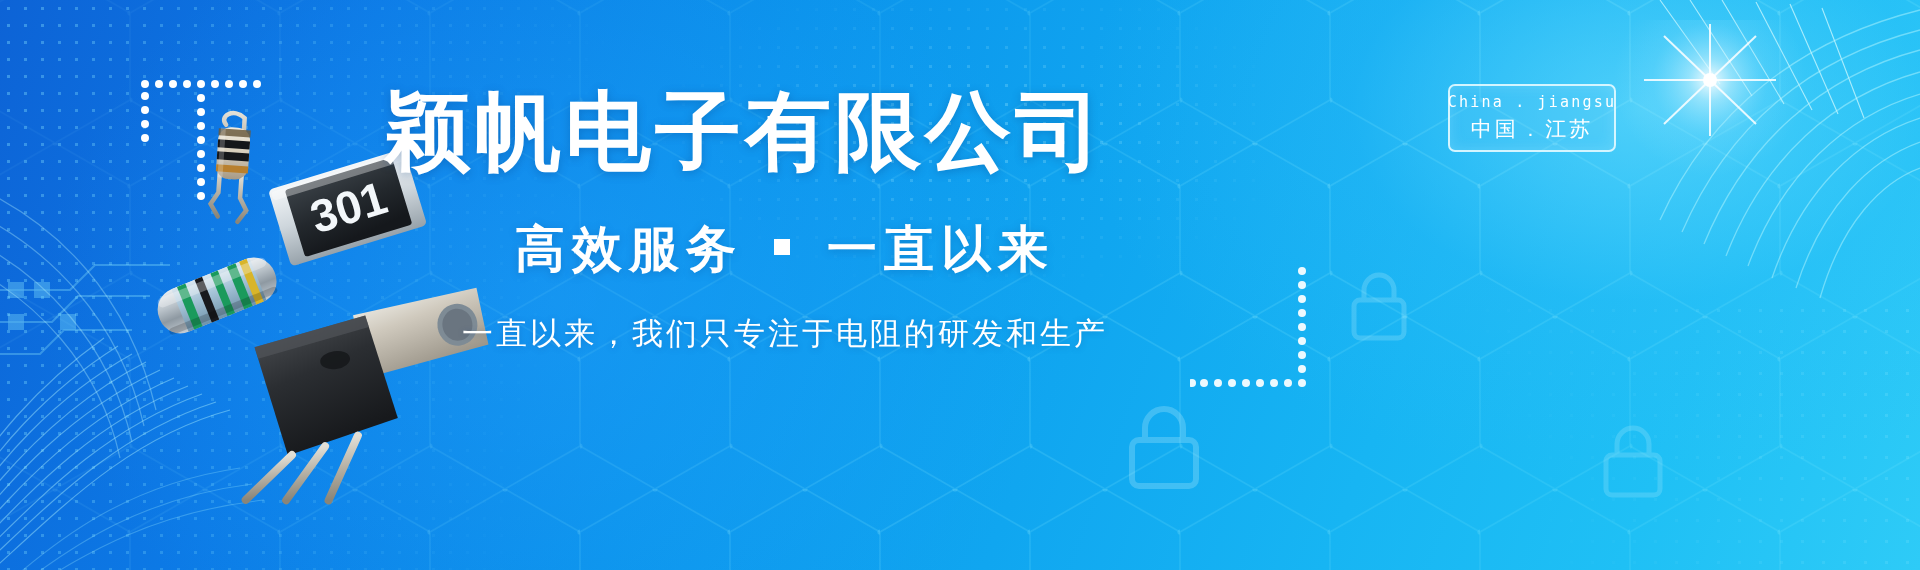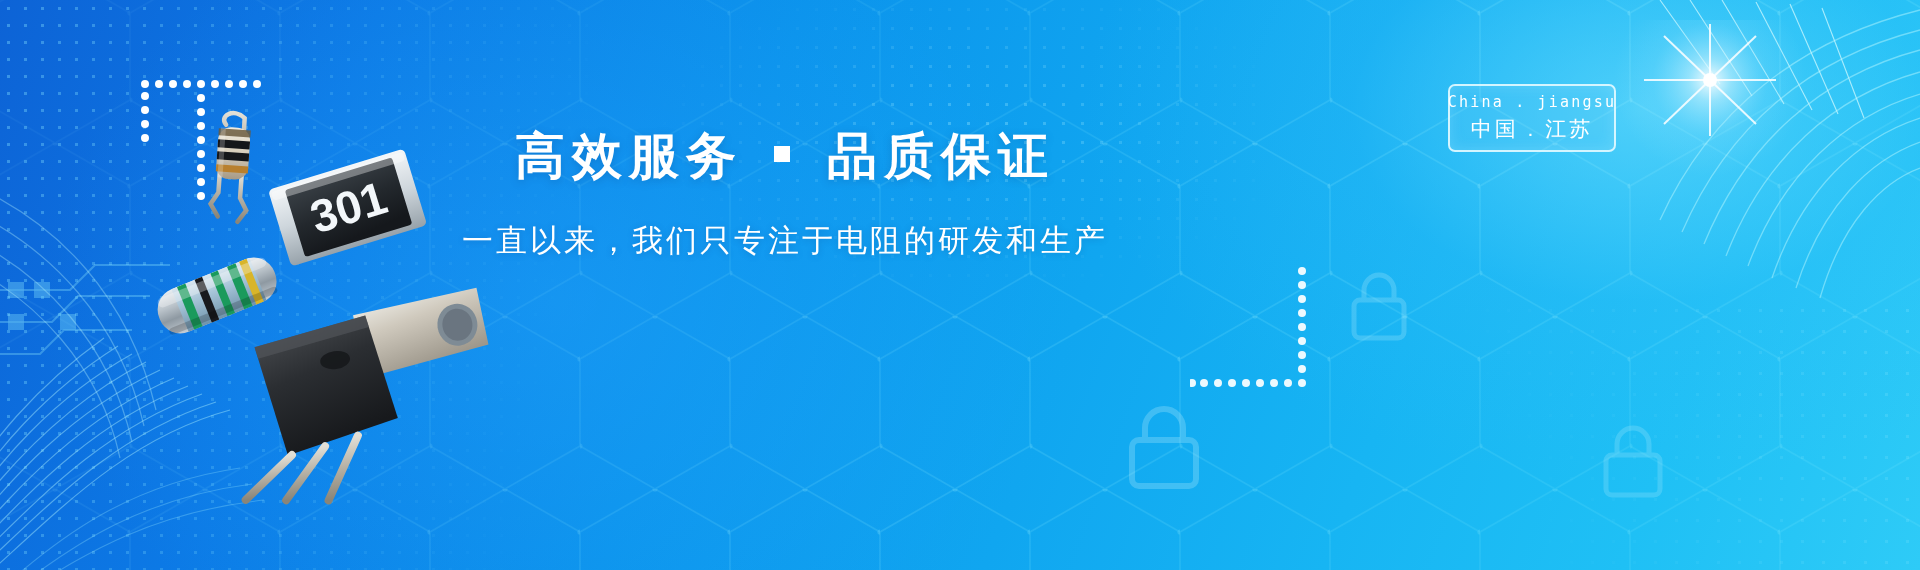--- a/index.html
+++ b/index.html
@@ -459,24 +459,25 @@
         <path d="M18 34 L132 18 L134 30 L20 46 Z" fill="#55595e" opacity=".6"></path>
         <ellipse cx="96" cy="58" rx="15" ry="9" fill="#15171a" opacity=".85"></ellipse>
         <path d="M40 146 L-12 184" stroke="url(#leadwire)" stroke-width="8" stroke-linecap="round" fill="none"></path>
         <path d="M74 142 L28 190" stroke="url(#leadwire)" stroke-width="8" stroke-linecap="round" fill="none"></path>
         <path d="M108 136 L70 196" stroke="url(#leadwire)" stroke-width="8" stroke-linecap="round" fill="none"></path>
       </g>
     </svg>
   </div>
 
   <div class="copy">
+    <div class="headline">颖帆电子有限公司</div>
     <div class="subline">
       <span>高效服务</span>
       <span class="sep"></span>
-      <span>品质保证</span>
+      <span>一直以来</span>
     </div>
     <div class="tagline">一直以来，我们只专注于电阻的研发和生产</div>
   </div>
 
   <div class="region-badge">
     <div class="badge-en">China . jiangsu</div>
     <div class="badge-cn">中国 . 江苏</div>
   </div>
 
 </div>

